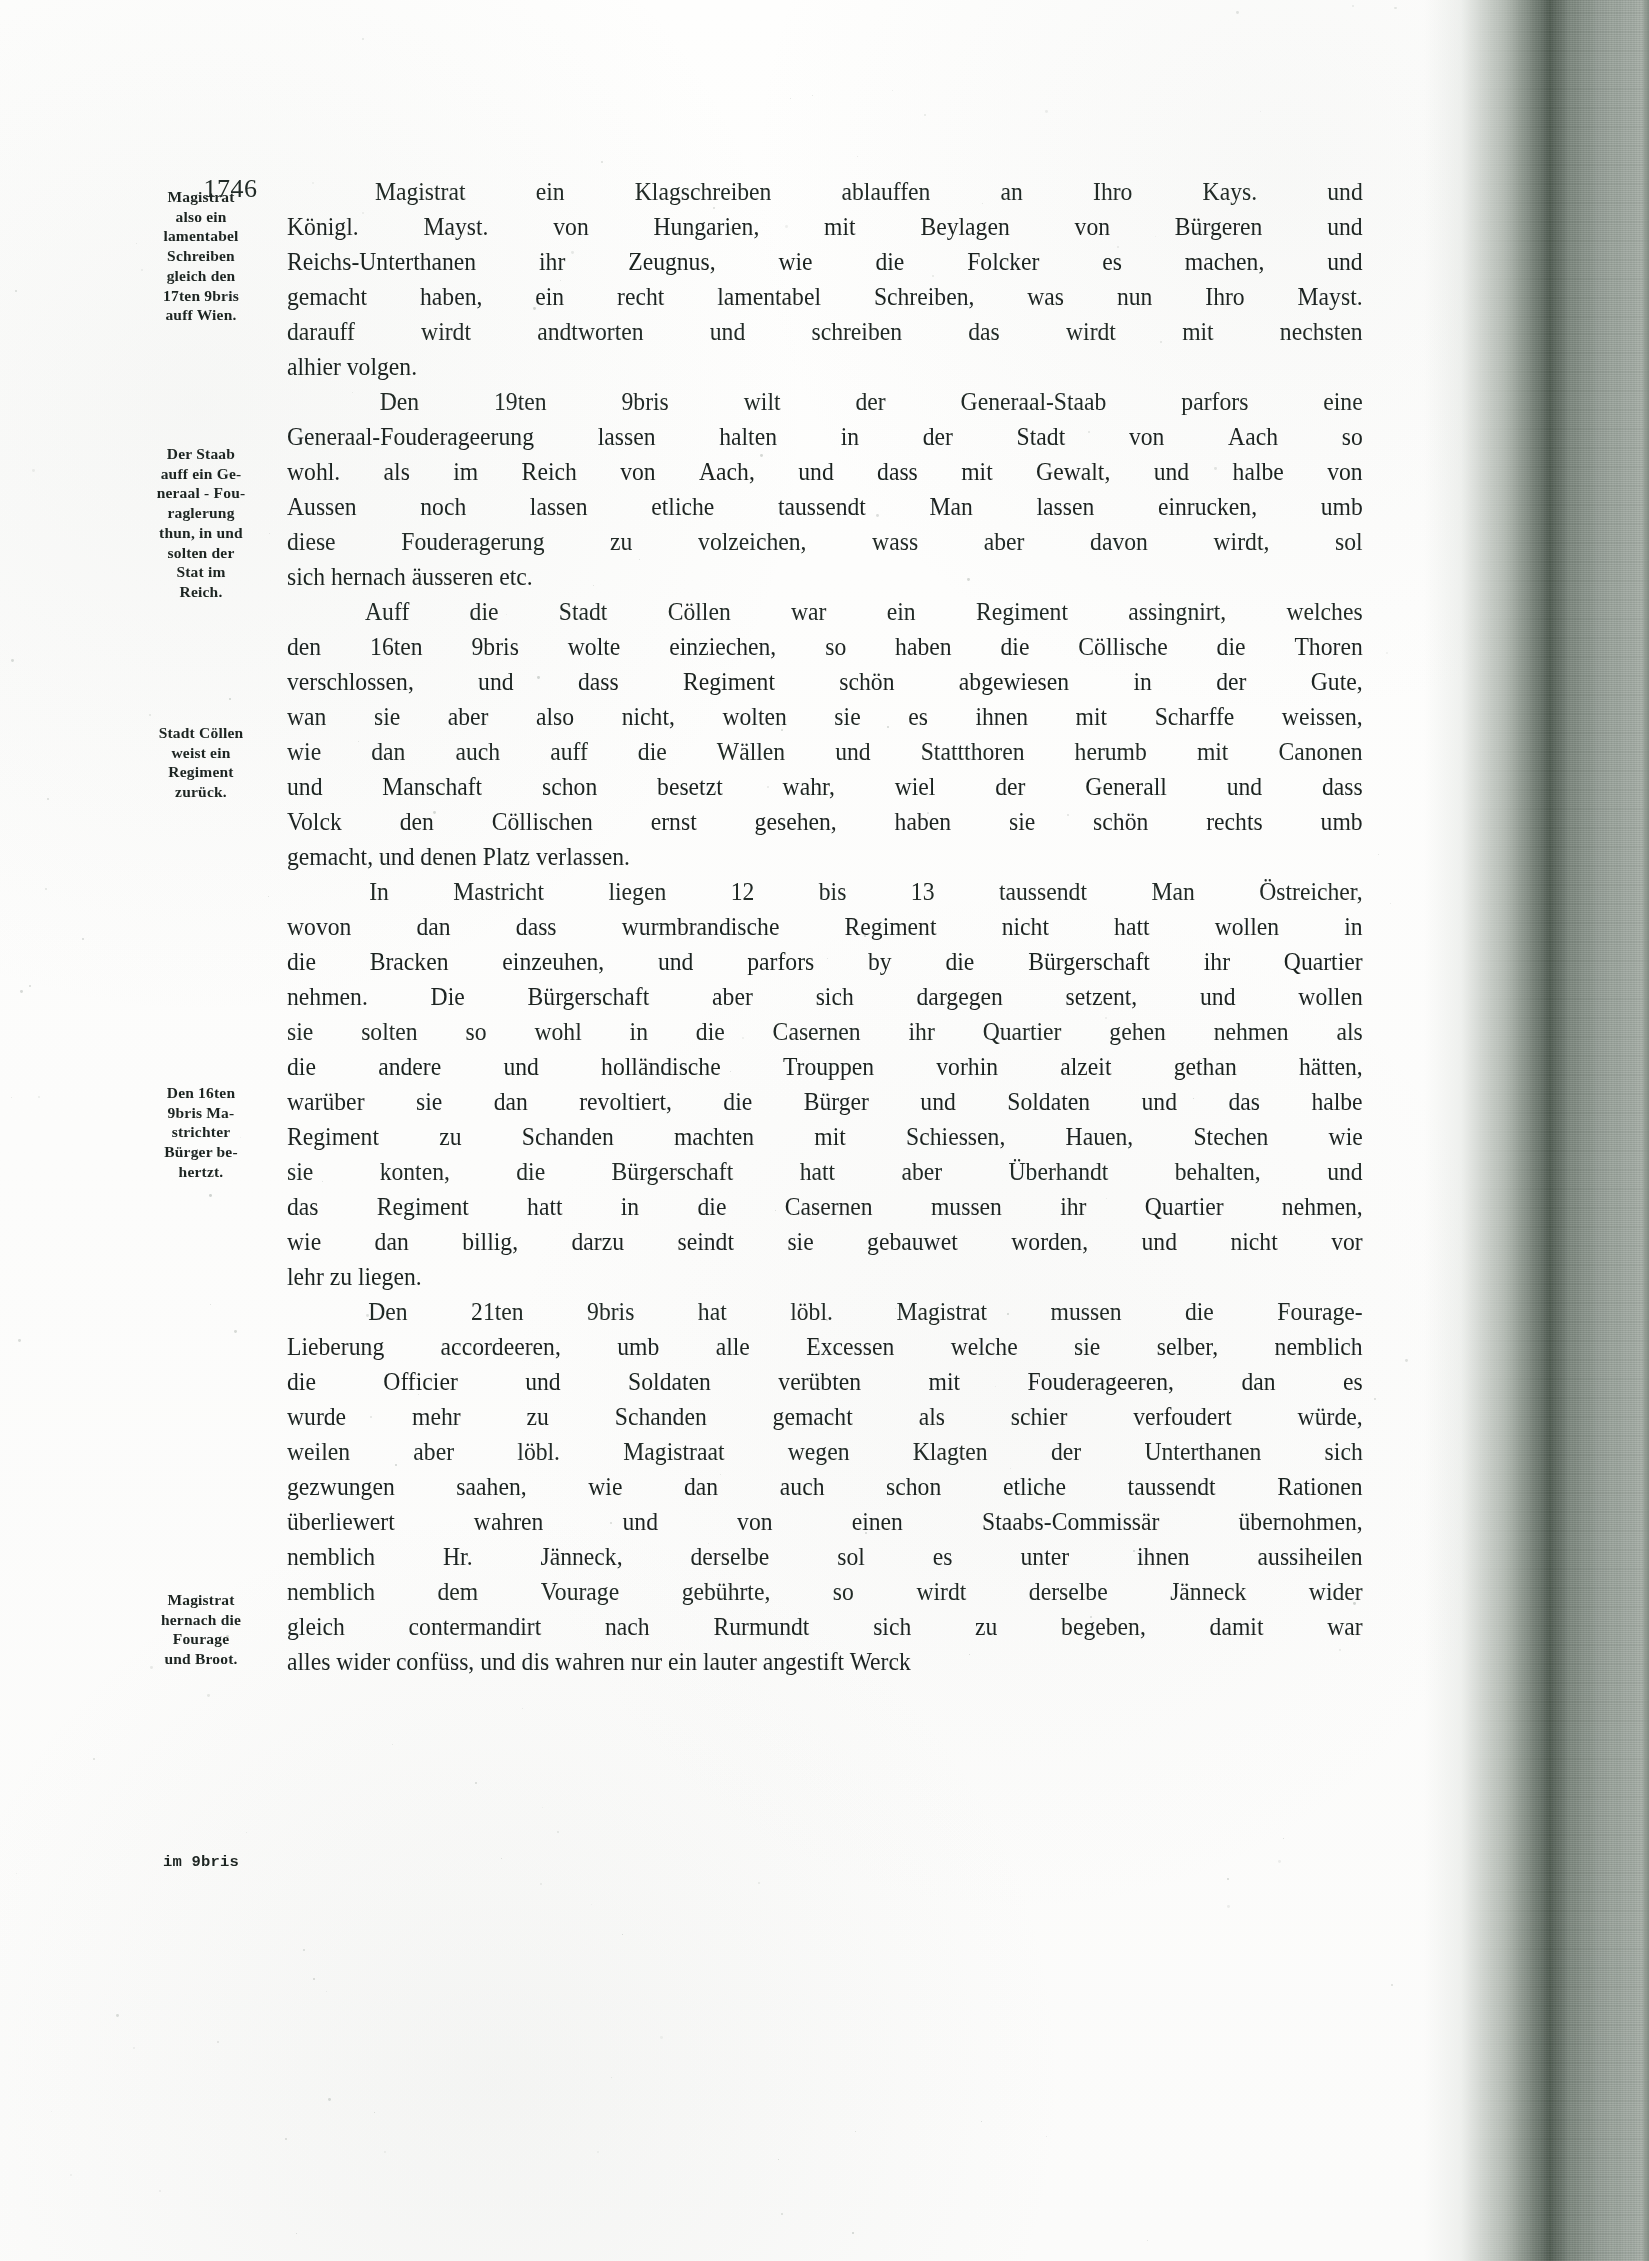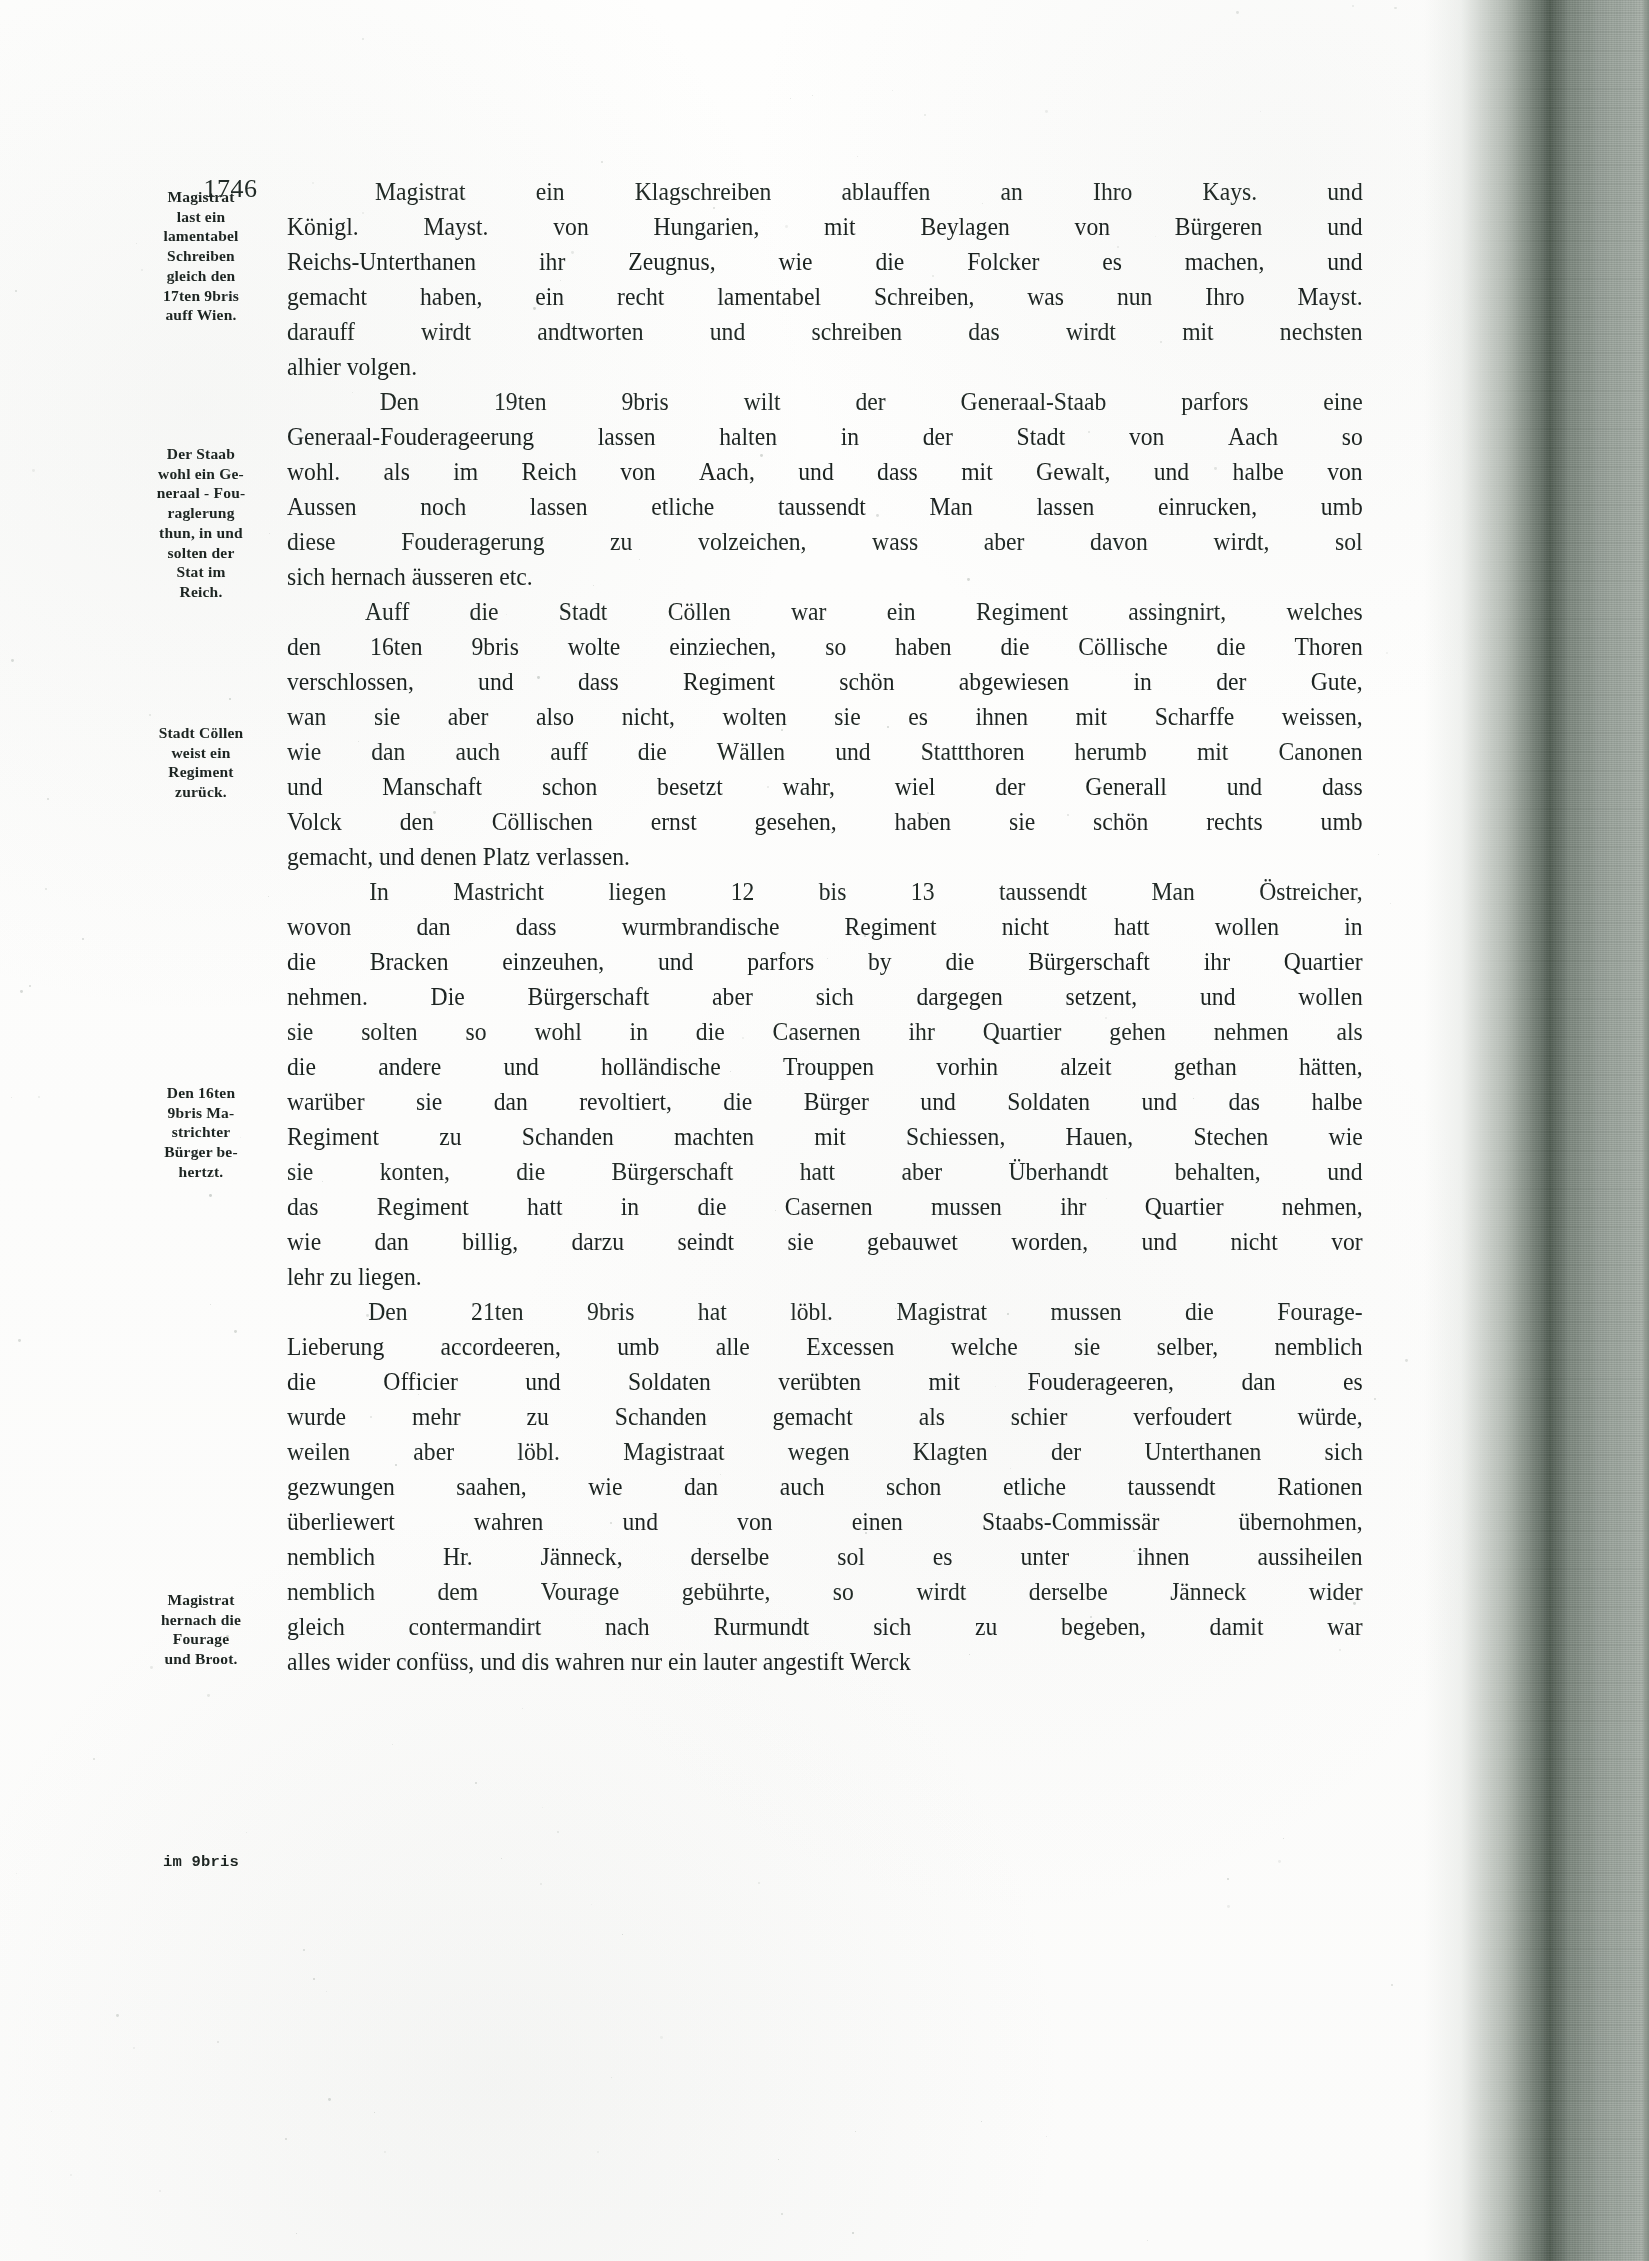--- a/index.html
+++ b/index.html
@@ -167,30 +167,30 @@
 <div id="page">
 
   <div class="paper-tint"></div>
 
 
   <div class="frame">
     <div class="year">1746</div>
     <div class="margins">
         <div class="margin-note" style="top: 13px;">
           <span class="ln">Magistrat</span>
-          <span class="ln">last ein</span>
+          <span class="ln">also ein</span>
           <span class="ln">lamentabel</span>
           <span class="ln">Schreiben</span>
           <span class="ln">gleich den</span>
           <span class="ln">17ten 9bris</span>
           <span class="ln">auff Wien.</span>
         </div>
         <div class="margin-note" style="top: 270px;">
           <span class="ln">Der Staab</span>
-          <span class="ln">wohl ein Ge-</span>
+          <span class="ln">auff ein Ge-</span>
           <span class="ln">neraal - Fou-</span>
           <span class="ln">raglerung</span>
           <span class="ln">thun, in und</span>
           <span class="ln">solten der</span>
           <span class="ln">Stat im</span>
           <span class="ln">Reich.</span>
         </div>
         <div class="margin-note" style="top: 549px;">
           <span class="ln">Stadt Cöllen</span>
           <span class="ln">weist ein</span>

